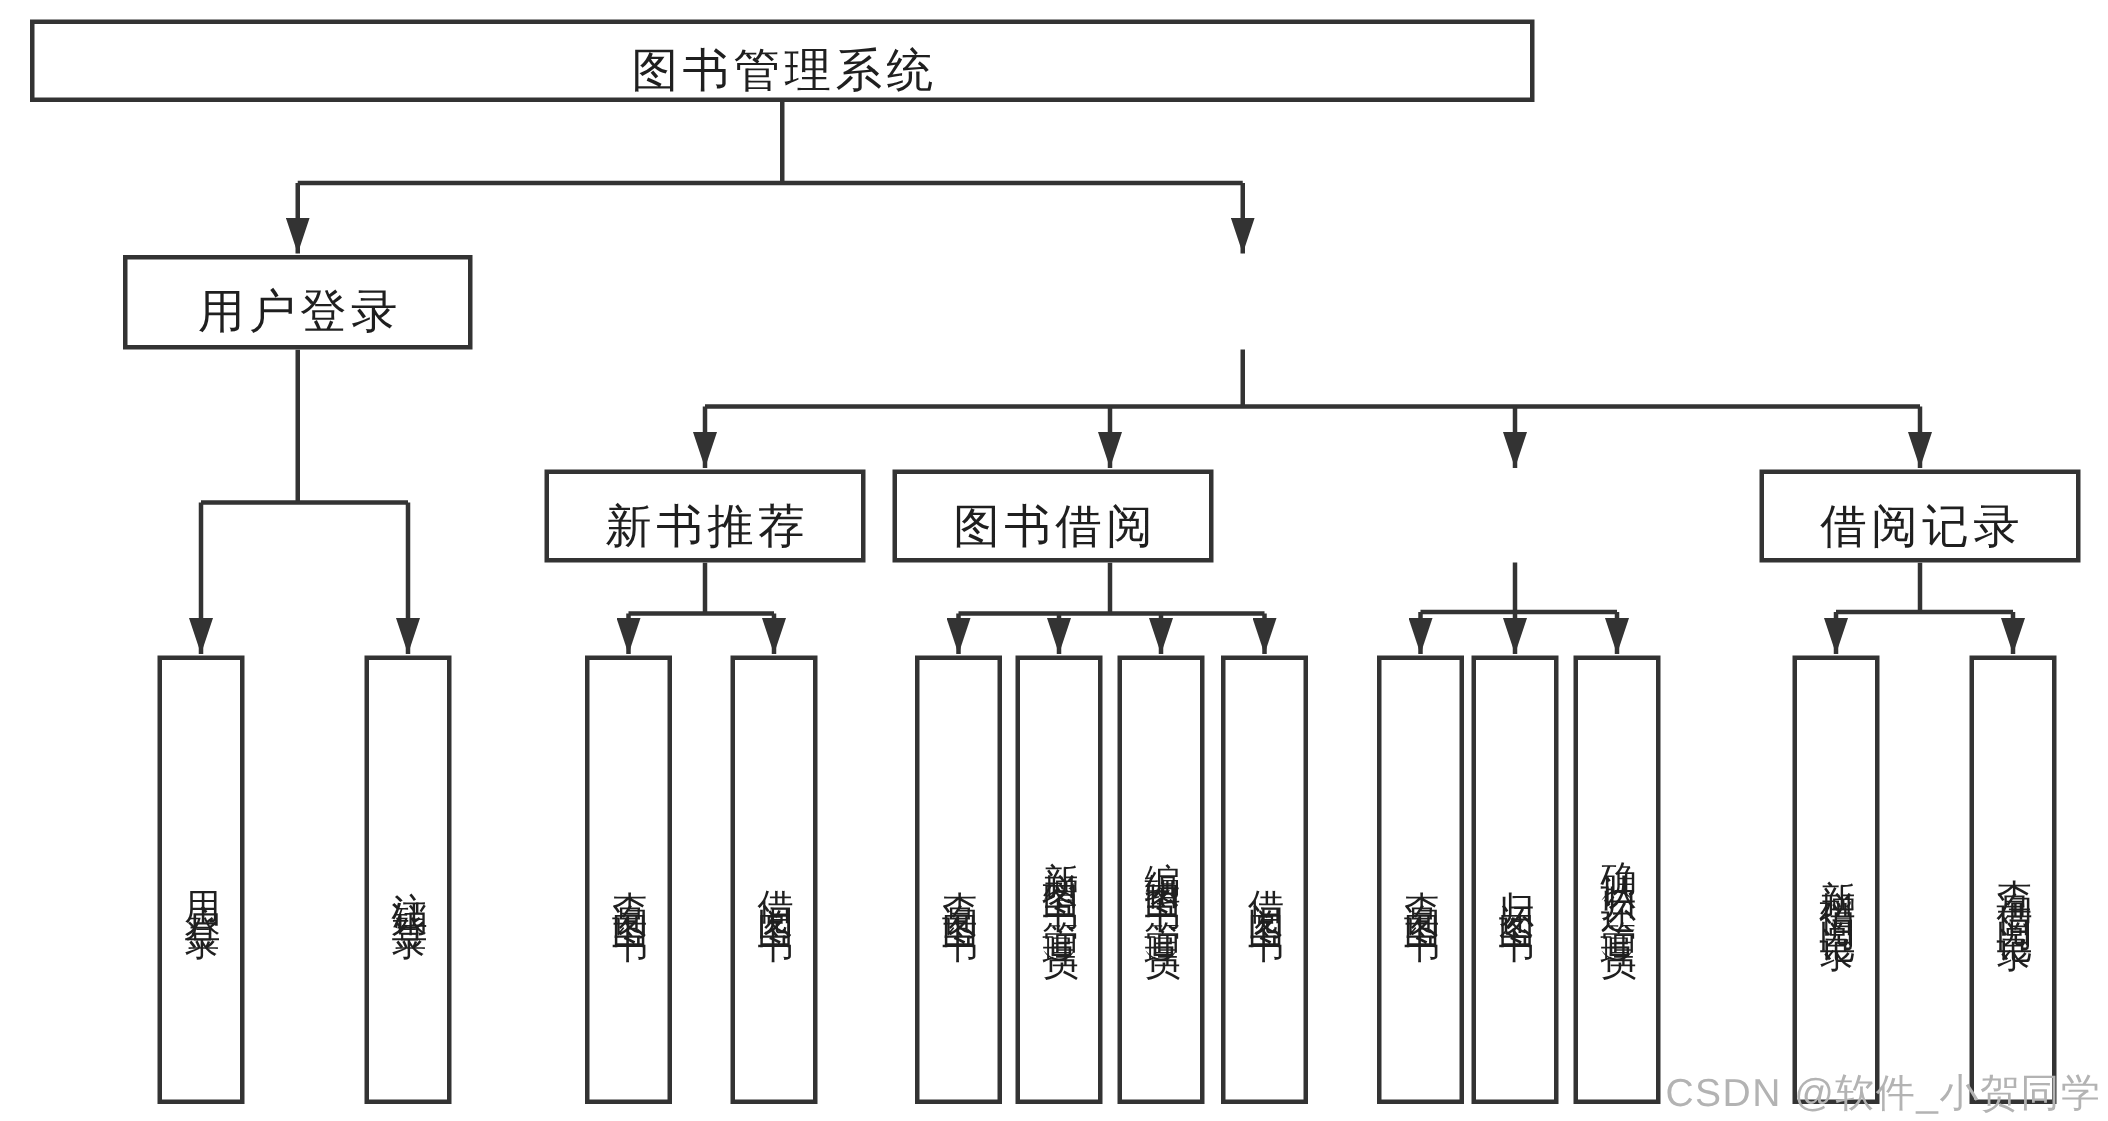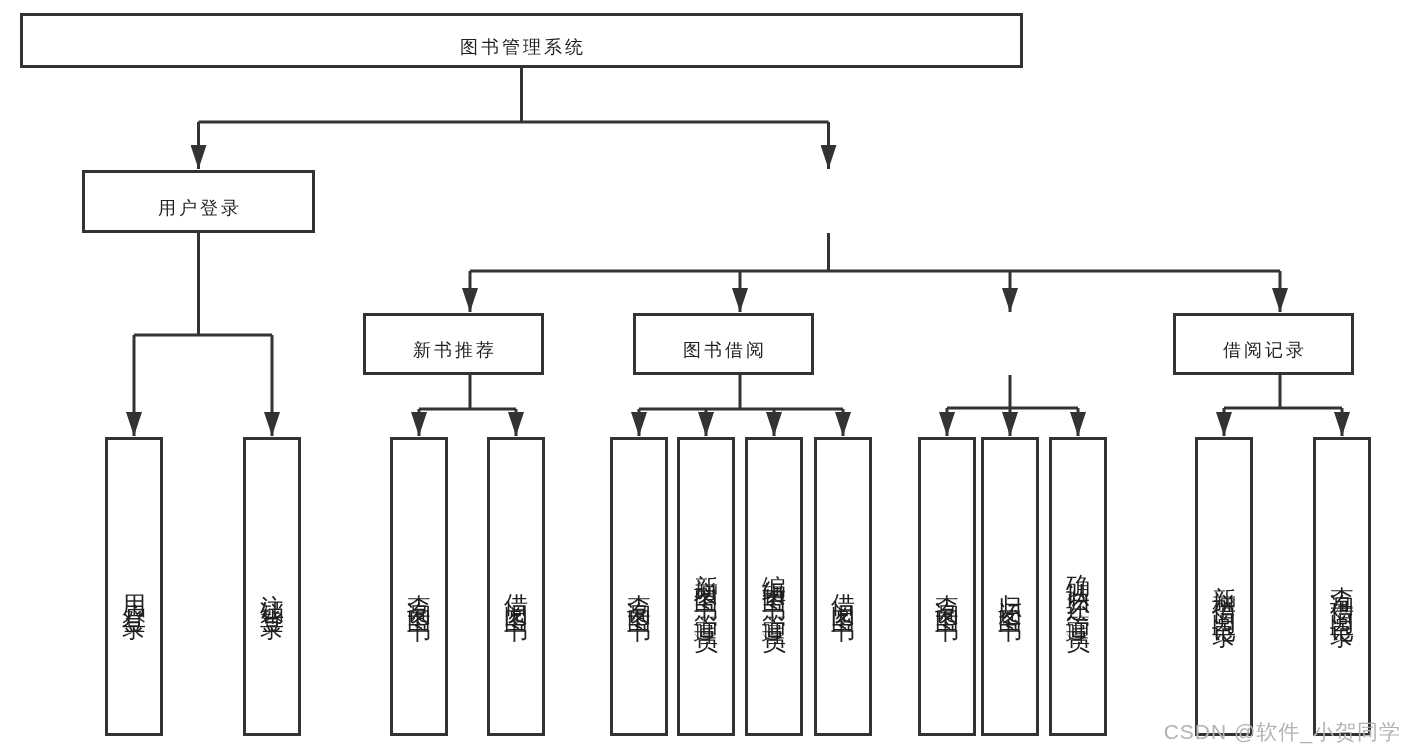--- a/index.html
+++ b/index.html
@@ -26,34 +26,34 @@
     position: absolute;
     box-sizing: border-box;
     border: 3px solid #333333;
     background: #ffffff;
     display: flex;
     align-items: center;
     justify-content: center;
     color: #1f1f1f;
   }
   .hlabel {
-    font-size: 18px;
+    font-size: 31px;
     letter-spacing: 3px;
     white-space: nowrap;
     line-height: 1;
     padding-left: 3px; 
     margin-top: 12px;
   }
   .root-box   { left: 20px;  top: 13px;  width: 1003px; height: 55px; }
   .l2-box     { top: 170px; width: 233px; height: 63px; }
   .l2-login   { left: 82px; }
   .l2-manage  { left: 712px; }
-  .l3-box     { top: 313px; width: 181px; height: 62px; }
+  .l3-box     { top: 313px; width: 214px; height: 62px; }
   .l3-a { left: 363px; }
-  .l3-b { left: 633px; text-align: right; }
+  .l3-b { left: 595px; text-align: right; }
   .l3-c { left: 903px; }
   .l3-d { left: 1173px; }
   .leaf {
     top: 437px;
     width: 58px;
     height: 299px;
   }
   .leaf .vlabel {
     writing-mode: vertical-rl;
     text-orientation: mixed;
@@ -73,21 +73,21 @@
   .lf-8  { left: 814px; }
   .lf-9  { left: 918px; }
   .lf-10 { left: 981px; }
   .lf-11 { left: 1049px; }
   .lf-12 { left: 1195px; }
   .lf-13 { left: 1313px; }
   .watermark {
     position: absolute;
     right: 4px;
     bottom: 1px;
-    font-size: 21px;
+    font-size: 26px;
     color: #b3b3b3;
     letter-spacing: 1px;
     white-space: nowrap;
     z-index: 6;
     text-align: center;
   }
 </style>
 </head>
 <body>
 

